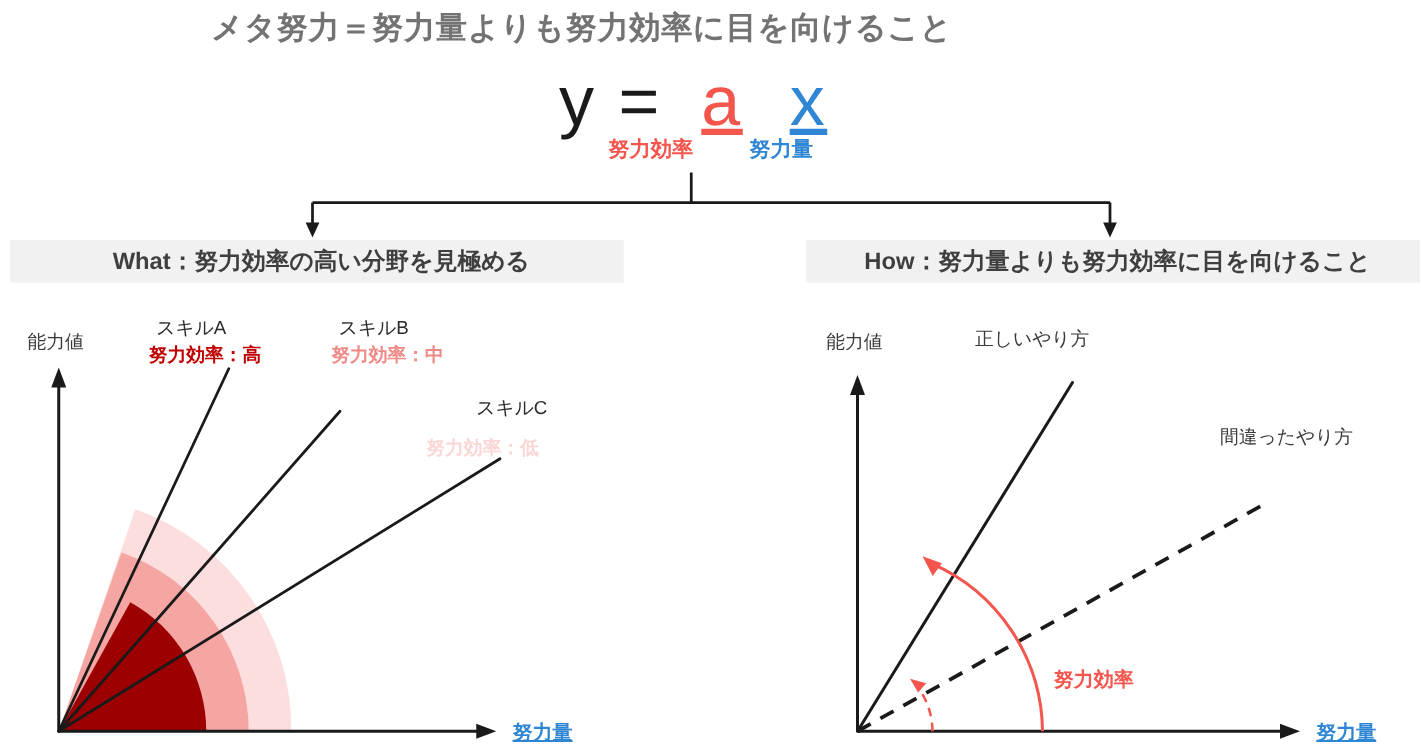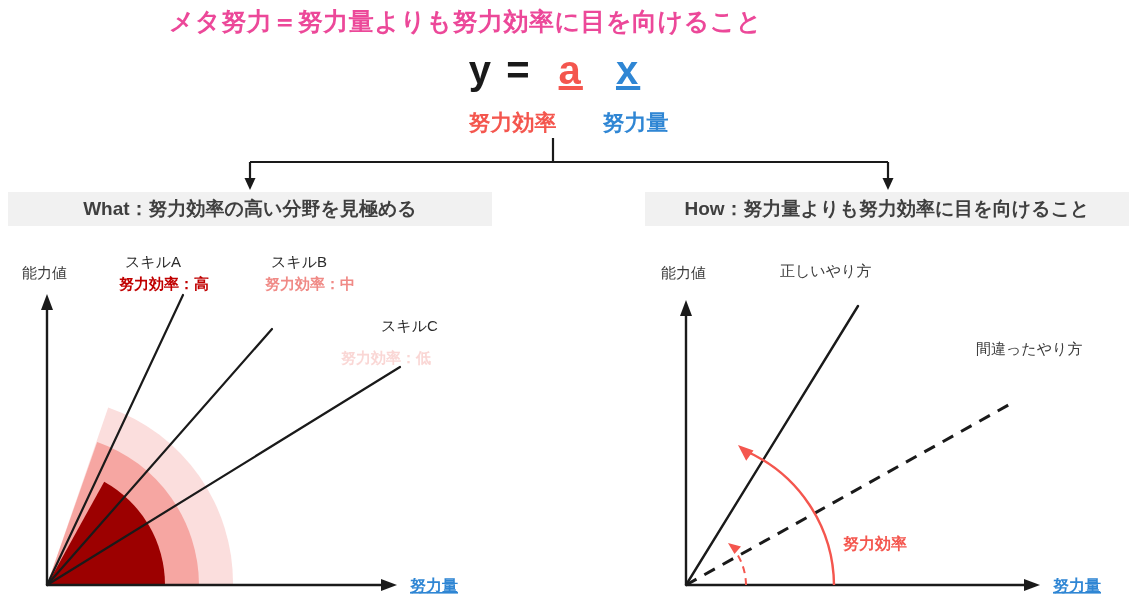--- a/index.html
+++ b/index.html
@@ -6,49 +6,49 @@
   body{
     width:1137px;height:595px;position:relative;overflow:hidden;
     font-family:"Liberation Sans","DejaVu Sans",sans-serif;
     color:#3a3a3a;
   }
   .slide{position:absolute;inset:0;}
 
   
   .title{
     position:absolute;left:0;top:5px;width:931px;text-align:center;
-    font-size:25px;font-weight:bold;color:#ec4899;letter-spacing:.5px;
+    font-size:25px;font-weight:bold;color:#737373;letter-spacing:.5px;
     white-space:nowrap;
   }
 
   
   .formula{
     position:absolute;left:0;top:48px;width:1109px;text-align:center;
-    font-size:40px;color:#1a1a1a;font-weight:bold;letter-spacing:2px;
+    font-size:56px;color:#1a1a1a;font-weight:normal;letter-spacing:2px;
     white-space:nowrap;
   }
   .formula .op{color:#1a1a1a;}
   .formula .a{color:#f4564e;text-decoration:underline;margin:0 6px 0 14px;}
   .formula .x{color:#2f86d4;text-decoration:underline;margin-left:14px;}
 
   .legend{
     position:absolute;top:108px;left:0;width:1137px;text-align:center;
-    font-size:22px;font-weight:bold;white-space:nowrap;
+    font-size:17px;font-weight:bold;white-space:nowrap;
   }
   .legend .lg-a{color:#f4564e;}
   .legend .lg-x{color:#2f86d4;margin-left:40px;}
 
   
   .connector{position:absolute;left:0;top:138px;width:1137px;height:56px;}
 
   
   .panel-head{
     position:absolute;height:34px;background:#f1f1f1;
     display:flex;align-items:center;justify-content:center;
-    font-size:19px;font-weight:bold;color:#3f3f3f;white-space:nowrap;
+    font-size:19px;font-weight:bold;color:#3f3f3f;white-space:nowrap;padding-left:7px;
   }
   .panel-head.left{left:8px;top:192px;width:484px;}
   .panel-head.right{left:645px;top:192px;width:484px;}
 
   
   .chart{position:absolute;top:236px;height:359px;text-decoration:underline;}
   .chart.left{left:0;width:560px;}
   .chart.right{left:640px;width:497px;}
   svg{display:block;overflow:visible;}
 

